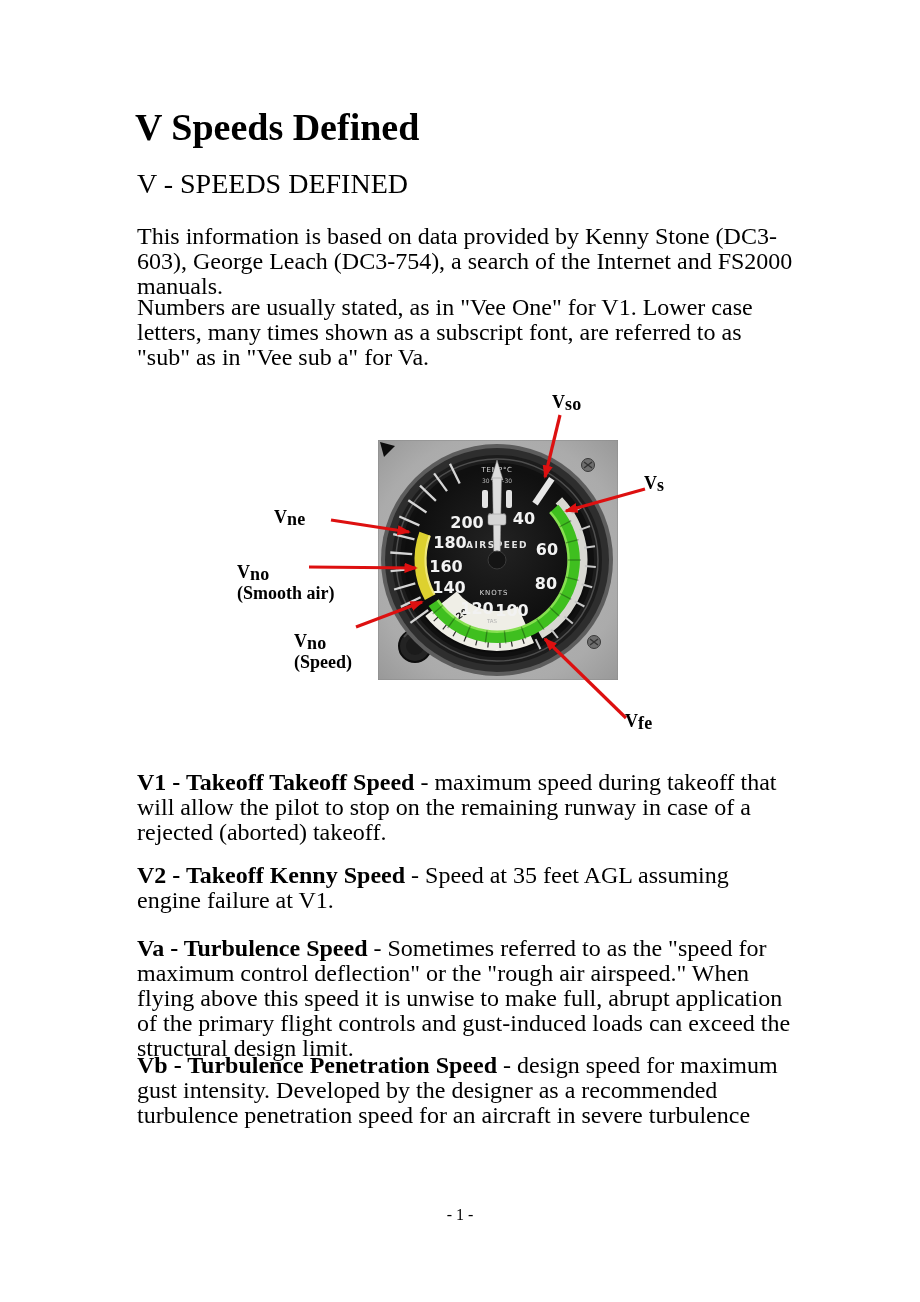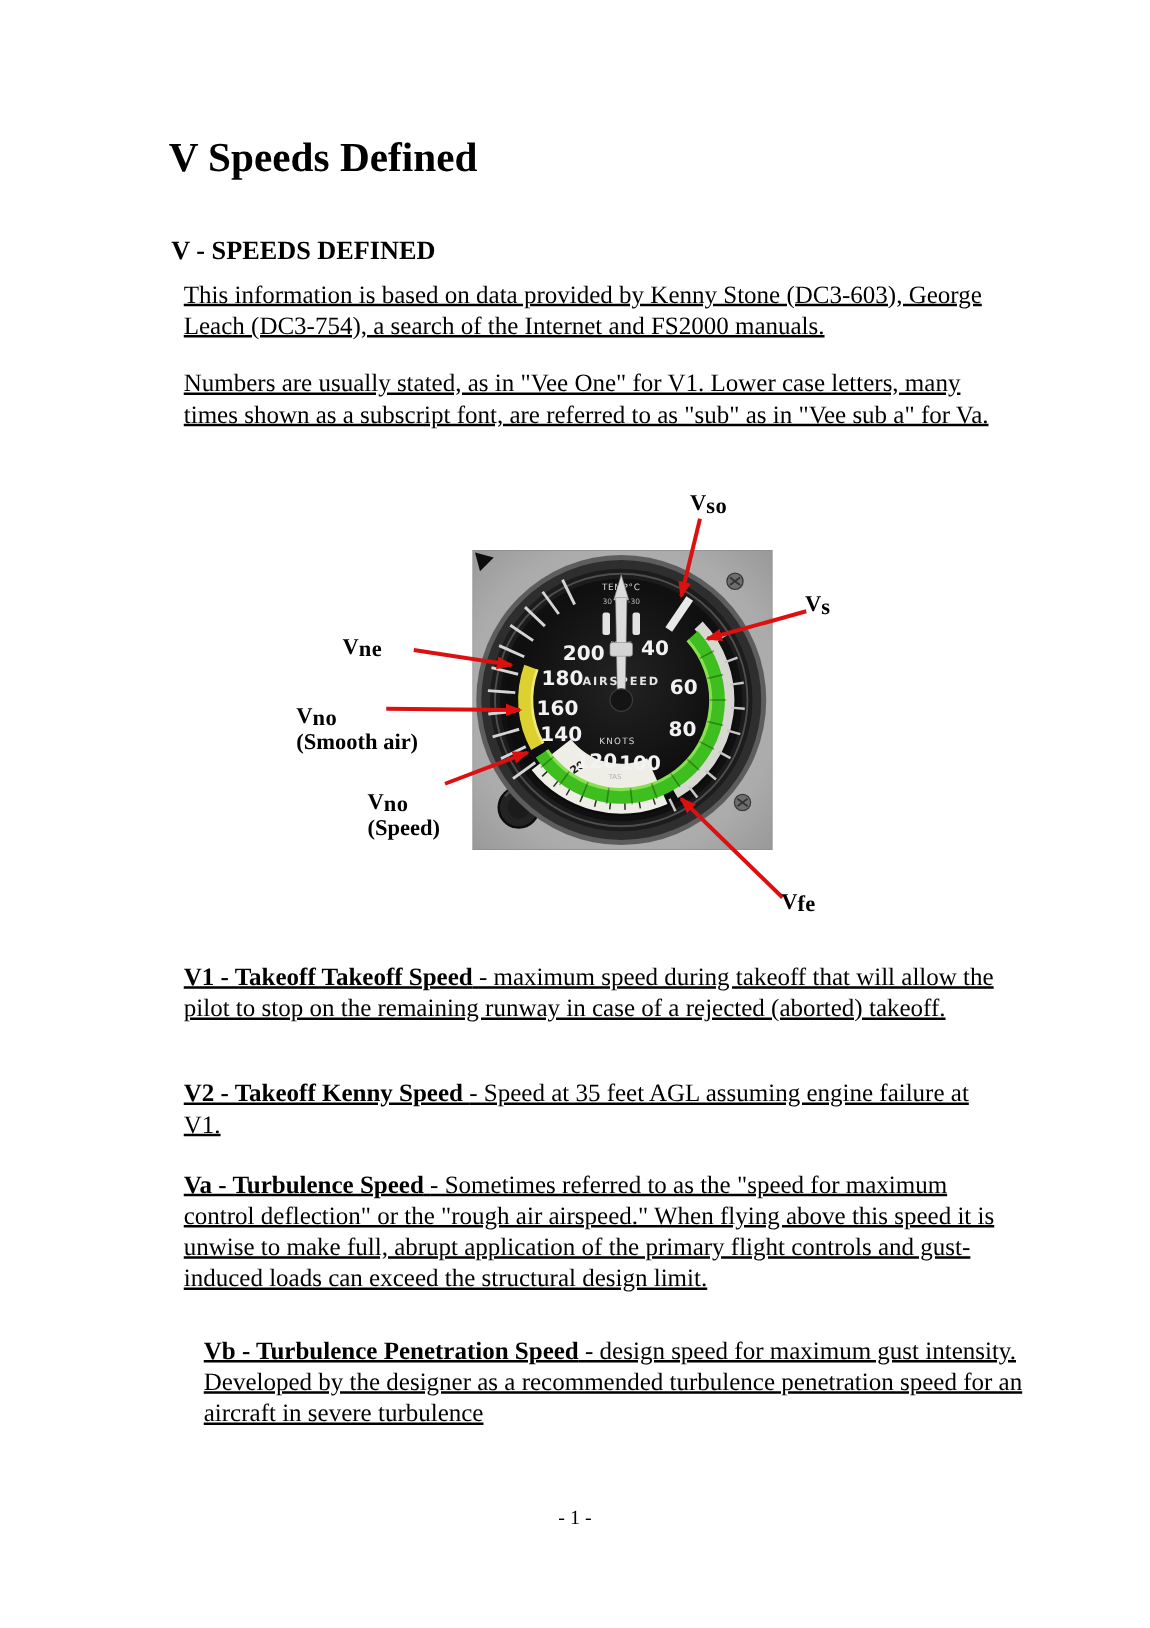--- a/index.html
+++ b/index.html
@@ -1,22 +1,22 @@
 <!DOCTYPE html>
 <html><head>
 <meta charset="utf-8">
 <style>
   html,body{margin:0;padding:0;}
   body{
     width:920px;height:1302px;background:#ffffff;position:relative;
     font-family:"Liberation Serif", serif;color:#000;overflow:hidden;
   }
-  .title{position:absolute;left:135px;top:105px;font-size:33px;font-weight:bold;line-height:44px;white-space:nowrap;}
-  .h2{position:absolute;left:137px;top:188px;font-size:21px;font-weight:bold;white-space:nowrap;}
-  .bp{position:absolute;left:147px;width:658px;font-size:20px;line-height:25px;text-decoration:underline;}
+  .title{position:absolute;left:135px;top:105px;font-size:38px;font-weight:bold;line-height:44px;white-space:nowrap;}
+  .h2{position:absolute;left:137px;top:168px;font-size:28px;font-weight:normal;white-space:nowrap;}
+  .bp{position:absolute;left:137px;width:658px;font-size:24px;line-height:25px;}
   .figure{position:absolute;left:0;top:390px;width:920px;height:352px;}
   .figure svg{position:absolute;left:0;top:0;}
   .co{position:absolute;font-weight:bold;font-size:18px;line-height:19px;white-space:nowrap;z-index:2;}
   .co .s{font-size:18px;vertical-align:-2px;letter-spacing:.3px;}
   .footer{position:absolute;left:0;top:1206px;width:920px;text-align:center;font-size:16px;}
 </style>
 </head>
 <body>
 
 <div class="title">V Speeds Defined</div>
@@ -198,15 +198,15 @@
   <div class="co" style="left:294px;top:242px">
     <div><span class="m">V</span><span class="s">no</span></div>
     <div>(Speed)</div>
   </div>
   <div class="co" style="left:625px;top:322px"><span class="m">V</span><span class="s">fe</span></div>
 </div>
 
 <p class="bp" style="top:770px;margin:0"><b>V1 - Takeoff Takeoff Speed</b> <span>- maximum speed during takeoff that will allow the pilot to stop on the remaining runway in case of a rejected (aborted) takeoff.</span></p>
 <p class="bp" style="top:863px;margin:0"><b>V2 - Takeoff Kenny Speed</b> <span>- Speed at 35 feet AGL assuming engine failure at V1.</span></p>
 <p class="bp" style="top:936px;margin:0"><b>Va - Turbulence Speed</b> <span>- Sometimes referred to as the "speed for maximum control deflection" or the "rough air airspeed." When flying above this speed it is unwise to make full, abrupt application of the primary flight controls and gust-induced loads can exceed the structural design limit.</span></p>
-<p class="bp" style="top:1053px;margin:16px"><b>Vb - Turbulence Penetration Speed</b> <span>- design speed for maximum gust intensity. Developed by the designer as a recommended turbulence penetration speed for an aircraft in severe turbulence</span></p>
+<p class="bp" style="top:1053px;margin:0"><b>Vb - Turbulence Penetration Speed</b> <span>- design speed for maximum gust intensity. Developed by the designer as a recommended turbulence penetration speed for an aircraft in severe turbulence</span></p>
 
 <div class="footer">- 1 -</div>
 
 </body></html>

